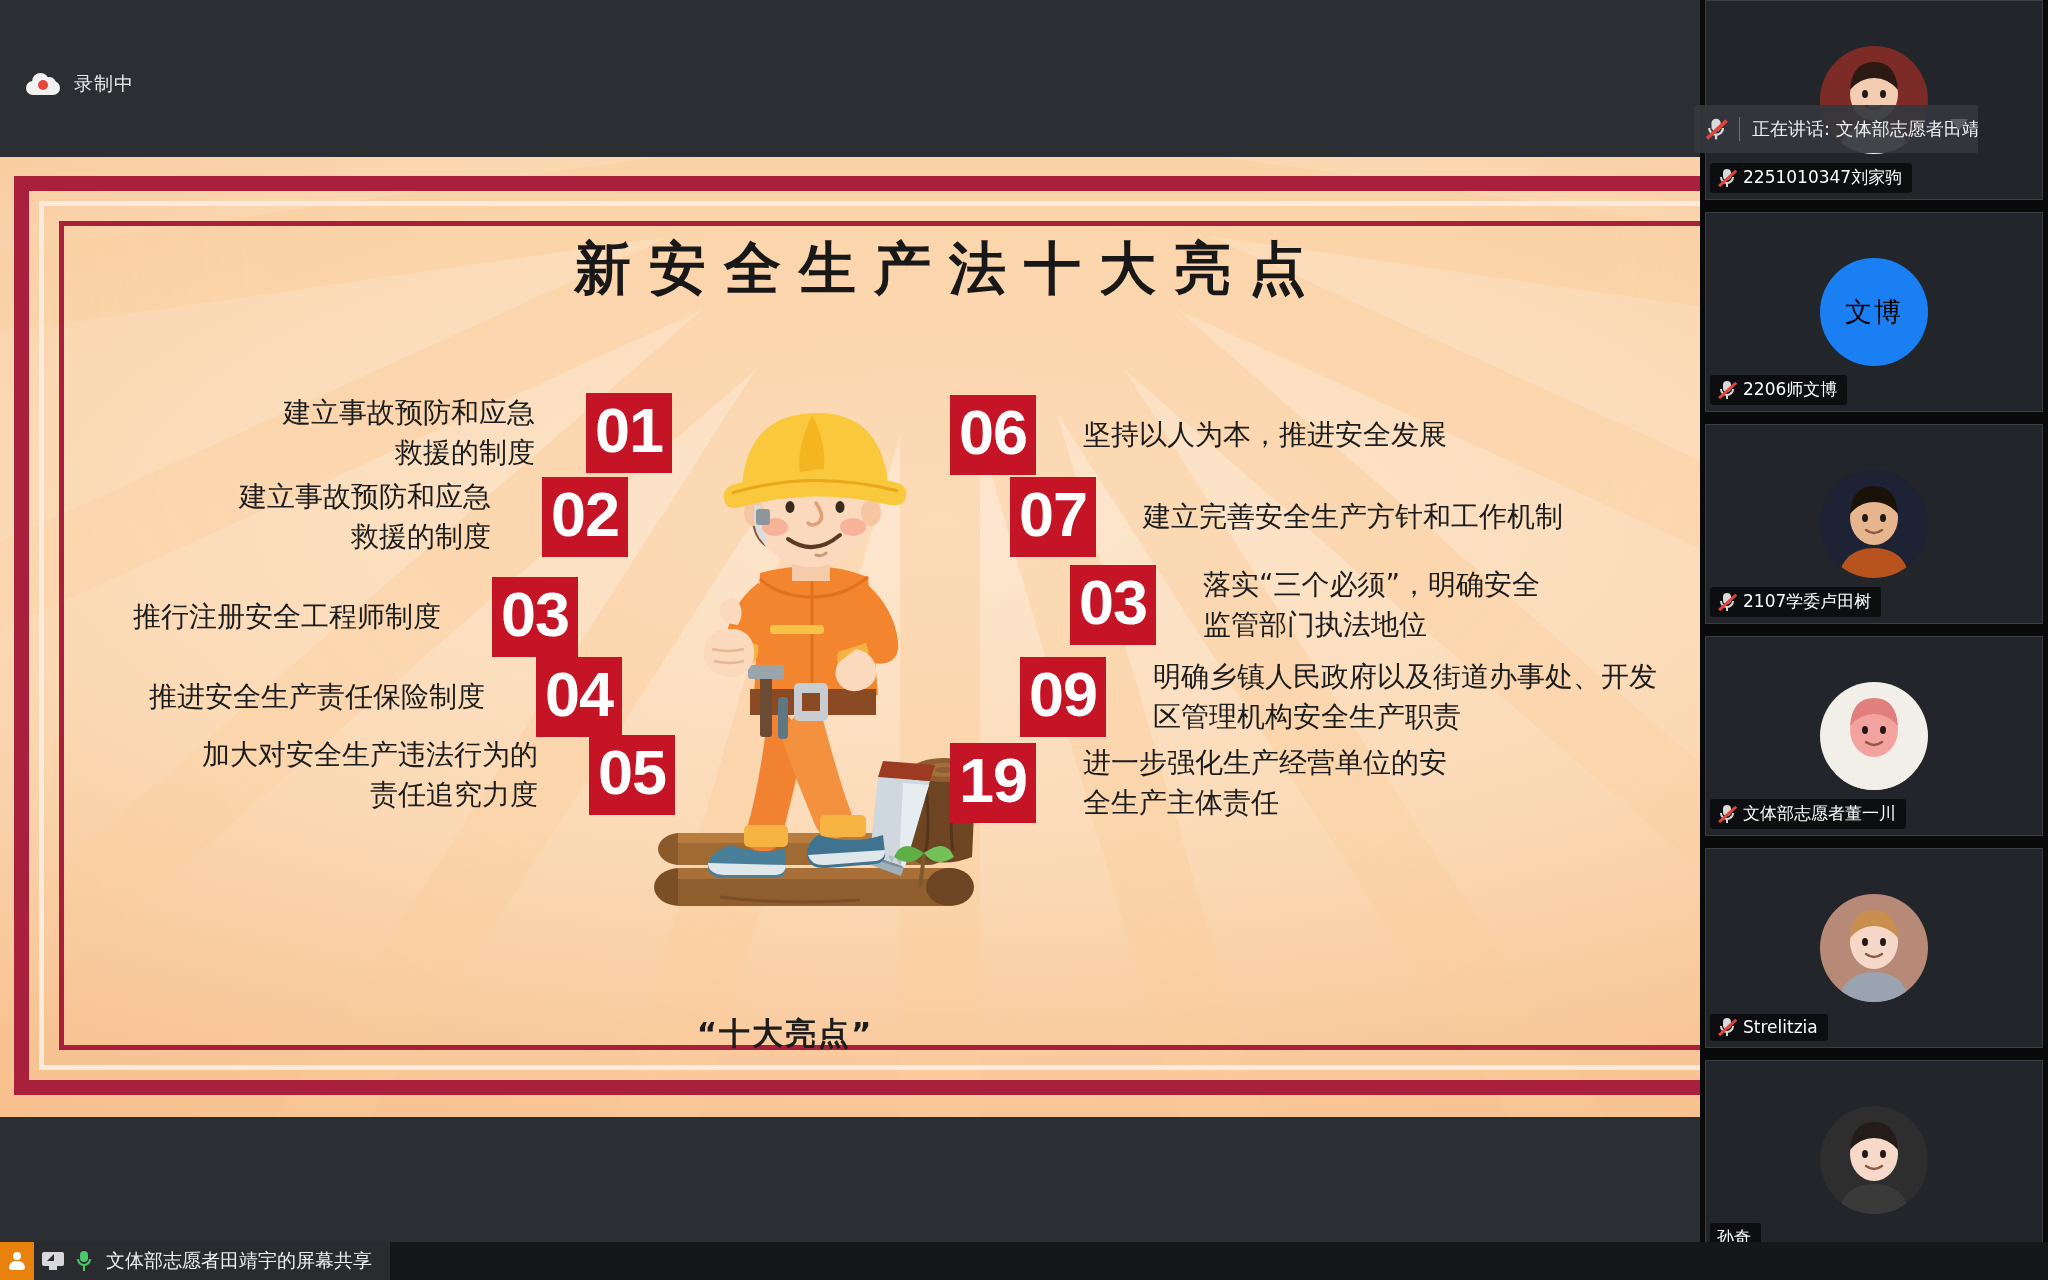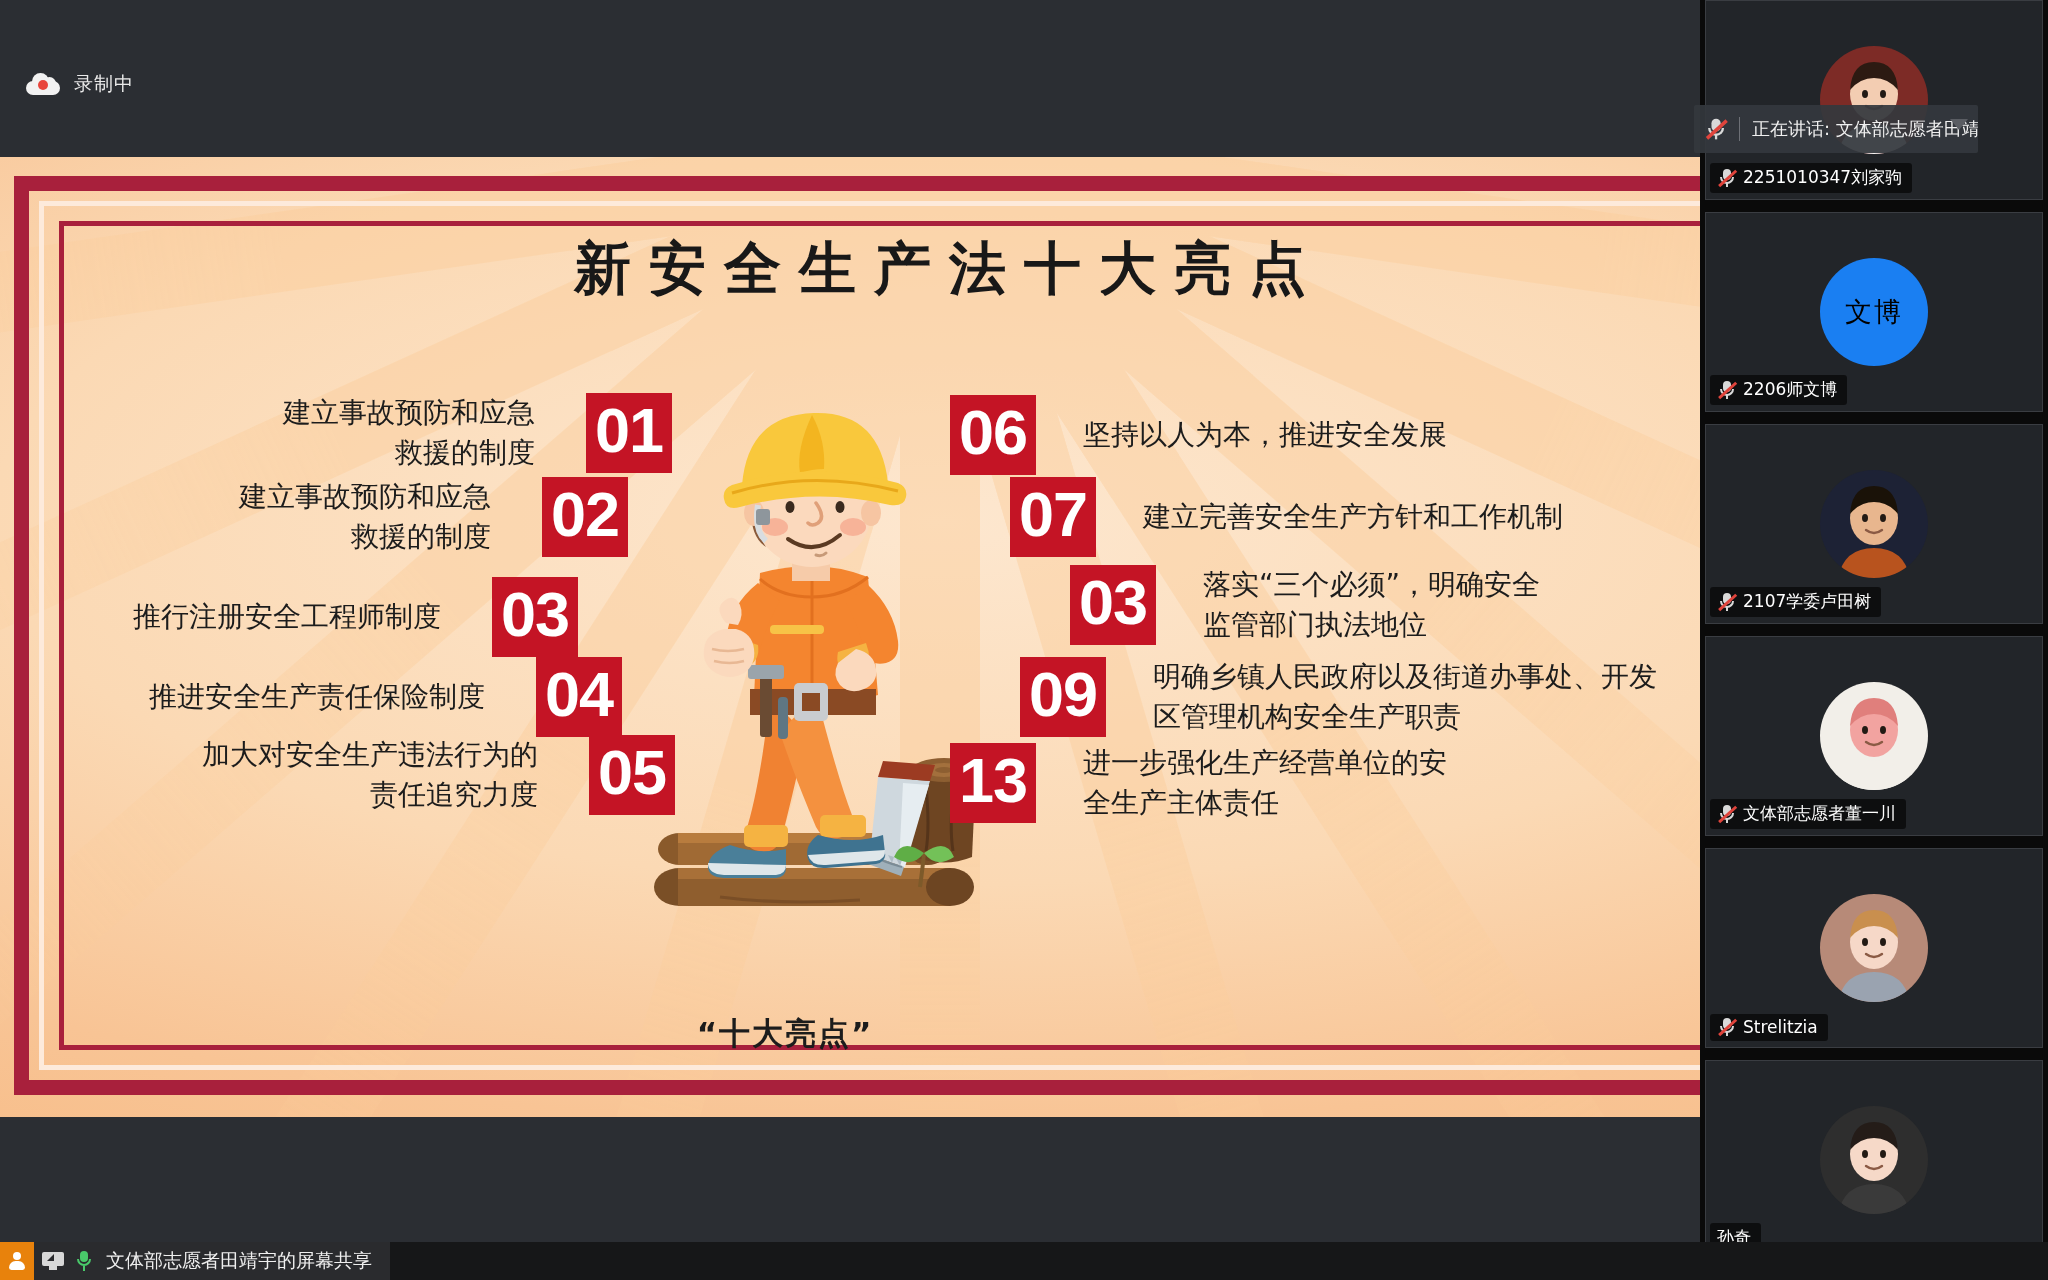--- a/index.html
+++ b/index.html
@@ -293,21 +293,21 @@
             <div class="num">03</div>
             <div class="txt">落实“三个必须”，明确安全
 监管部门执法地位</div>
           </div>
           <div class="item right" style="top: 500px; left: 1020px;">
             <div class="num">09</div>
             <div class="txt">明确乡镇人民政府以及街道办事处、开发
 区管理机构安全生产职责</div>
           </div>
           <div class="item right" style="top: 586px; left: 950px;">
-            <div class="num">13</div>
+            <div class="num">19</div>
             <div class="txt">进一步强化生产经营单位的安
 全生产主体责任</div>
           </div>
         </div>
     </div>
   </div>
 
   <div id="rail">
       <div class="tile first">
         <div class="avatar"><svg viewBox="0 0 108 108" width="108" height="108">

